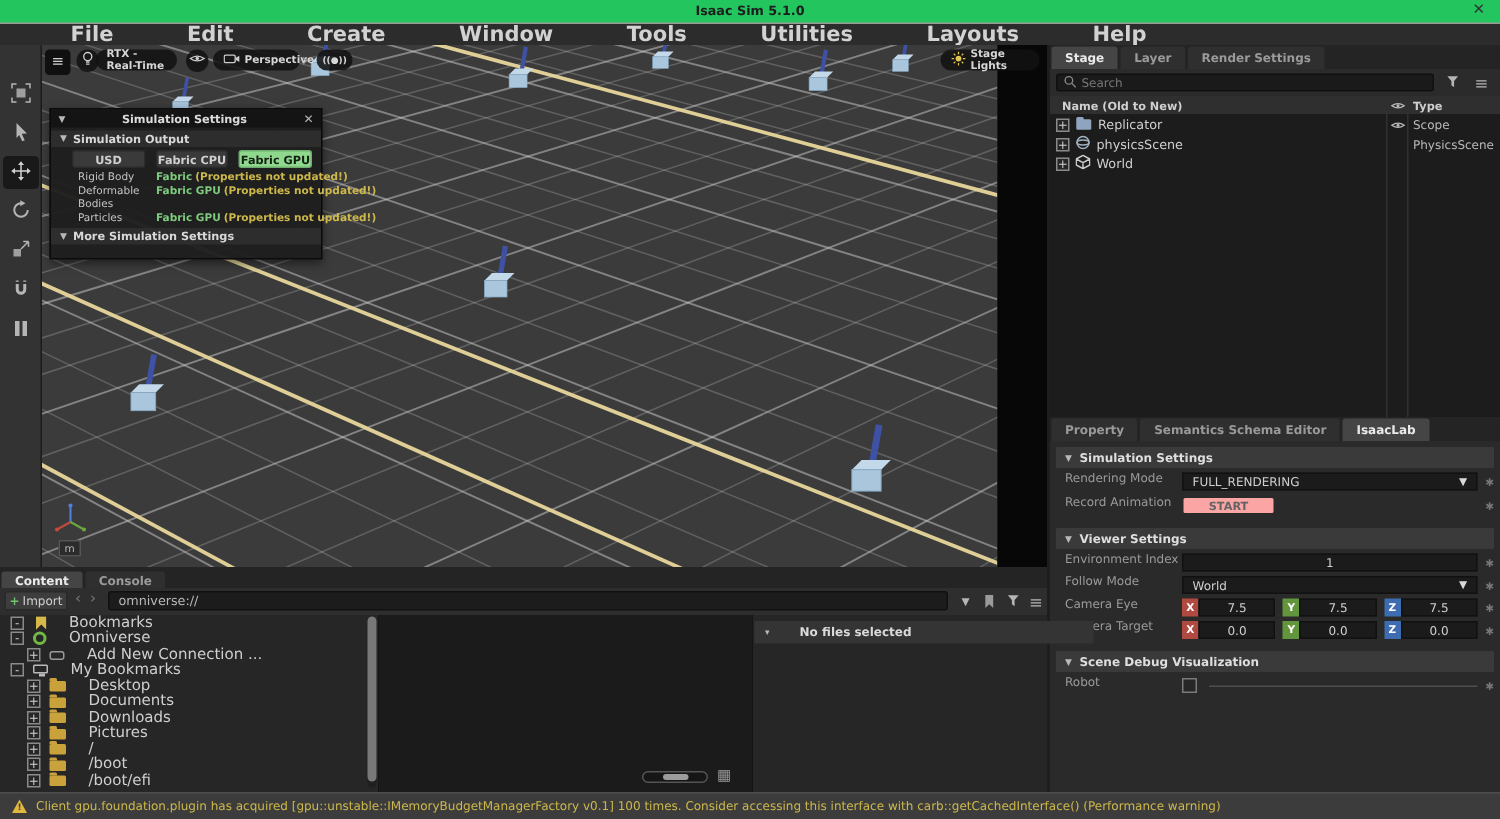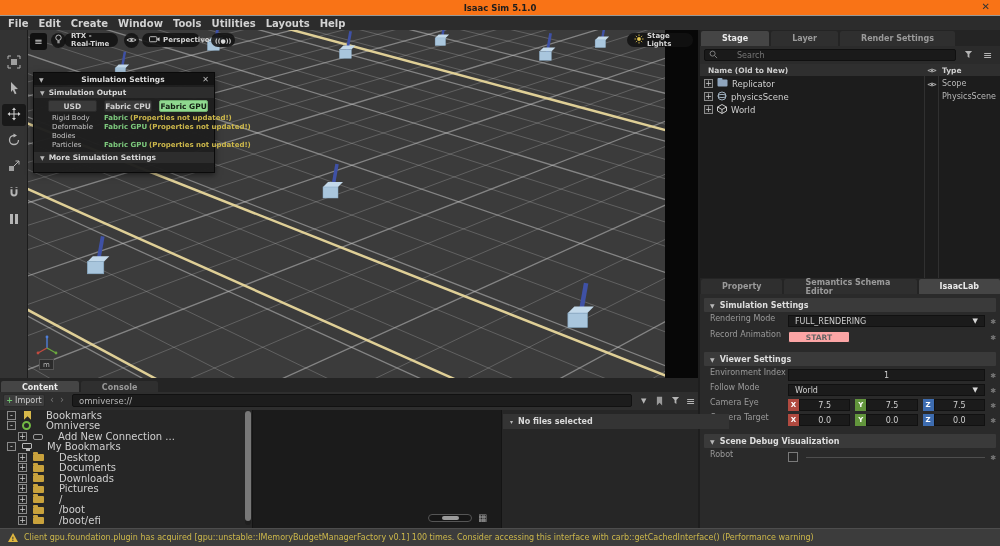--- a/index.html
+++ b/index.html
@@ -1,30 +1,30 @@
 <!DOCTYPE html>
 <html><head>
 <meta charset="utf-8">
 <style>
   * { margin:0; padding:0; box-sizing:border-box; }
   html,body { width:1000px; height:546px; overflow:hidden; background:#1e1e1e;
     font-family:"DejaVu Sans", sans-serif; font-size:9px; color:#c8c8c8; }
 
   
   #titlebar { position:absolute; left:0; top:0; width:1000px; height:16px;
-    background:#f97316; border-bottom:1px solid #9a9a96; display:flex;
+    background:#22c55e; border-bottom:1px solid #9a9a96; display:flex;
     align-items:center; justify-content:center; }
   #titlebar .title { font-size:8.5px; font-weight:600; color:#1d1d1d; }
   #titlebar .close { position:absolute; right:10px; top:1px; color:#333;
     font-size:10px; cursor:default; }
 
   
   #menubar { position:absolute; left:0; top:16px; width:1000px; height:14px;
     background:#2c2c2c; display:flex; align-items:center; padding-left:3px; }
-  #menubar .mi { font-size:10px; font-weight:600; color:#d2d2d2; padding:0 5px; }
+  #menubar .mi { font-size:14px; font-weight:600; color:#d2d2d2; padding:0 5px;margin-left:39px; }
 
   
   #lefttoolbar { position:absolute; left:0; top:30px; width:28px; height:348px;
     background:#333333; border-right:1px solid #1c1c1c; display:flex;
     flex-direction:column; align-items:center; padding-top:22px; gap:4px; }
   .tool-btn { width:24px; height:22px; display:flex; align-items:center;
     justify-content:center; border-radius:3px; }
   .tool-btn.active { background:#191919; }
   .pause-glyph { width:8px; height:10px; border-left:3px solid #b5b5b5;
     border-right:3px solid #b5b5b5; }
@@ -72,30 +72,30 @@
   #gizmo { position:absolute; left:34px; top:334px; }
   #gizmo .unit { margin-left:5px; margin-top:1px; width:15px; height:11px; background:#2b2b2b;
     border:1px solid #555; color:#b5b5b5; font-size:7px; display:flex;
     align-items:center; justify-content:center; }
 
   
   #rightpanel { position:absolute; left:700px; top:30px; width:300px; height:498px;
     background:#2a2a2a; }
   .tabbar { position:absolute; left:0; width:100%; height:16px; background:#242424;
     display:flex; align-items:flex-end; gap:2px; padding-left:1px; }
-  .tab { height:15px; display:flex; align-items:center; padding:0 21px;
+  .tab { height:15px; display:flex; align-items:center; padding:0 9px;
     background:#2f2f2f; color:#9a9a9a; font-size:8px; font-weight:600;
     border-radius:2px 2px 0 0; }
   .tab.active { background:#454545; color:#eaeaea; }
 
   #stage-search-row { position:absolute; left:0; top:16px; width:100%; height:18px;
     background:#2b2b2b; }
   .searchfield { position:absolute; left:4px; top:3px; width:252px; height:12px;
     background:#1a1a1a; border:1px solid #101010; border-radius:2px;
-    display:flex; gap:19px; padding:0 4px; }
+    display:flex; gap:3px; padding:0 4px; }
   .searchfield input { background:transparent; border:none; outline:none; color:#bbb;
     font-family:"DejaVu Sans",sans-serif; font-size:8px; width:100%; }
   .searchfield input::placeholder { color:#777; }
   .iconbtn { color:#b5b5b5; font-size:9px; display:flex; align-items:center; }
 
   #stage-tree { position:absolute; left:0; top:34px; width:100%; height:214px;
     background:#1c1c1c; }
   #stage-tree .colsep { position:absolute; top:0; bottom:0; width:1px; background:#303030; }
   .colhead { position:absolute; left:0; top:0; width:100%; height:12px; background:#2f2f2f;
     font-size:7.5px; font-weight:700; color:#cfcfcf; }
@@ -172,21 +172,21 @@
     border-radius:2px; margin-top:1px; }
   #file-pane { position:absolute; left:253px; top:0; width:248px; height:118px; background:#1b1b1b; }
   .vsep { position:absolute; top:0; width:1px; height:118px; background:#141414; }
   .zoomslider { position:absolute; left:175px; top:104px; width:44px; height:8px;
     background:#161616; border:1px solid #555; border-radius:4px; }
   .zoomslider .handle { position:absolute; left:13px; top:1px; width:17px; height:4px;
     background:#9c9c9c; border-radius:2px; }
   .gridviewbtn { position:absolute; left:225px; top:102px; color:#9a9a9a; font-size:10px; }
   #info-pane { position:absolute; left:502px; top:0; width:196px; height:118px; background:#262626; }
   #info-pane .ihead { position:absolute; left:1px; top:4px; width:226px; height:15px;
-    background:#343434; display:flex; align-items:center; gap:5px; padding:0 7px;
+    background:#343434; display:flex; align-items:center; gap:20px; padding:0 7px;
     font-size:8px; font-weight:700; color:#dadada; }
   #info-rows { position:absolute; left:1px; top:20px; width:194px; background:#2e2e2e;
     border-top:1px dotted #4a4a4a; border-bottom:1px dotted #4a4a4a; padding:2px 0; }
   .irow { display:flex; height:11px; align-items:center; padding:0 6px; }
   .irow .ilbl { color:#9a9a9a; font-size:7.5px; }
   .irow .ival { margin-left:auto; color:#bcbcbc; font-size:7.5px; }
 
   
   #statusbar { position:absolute; left:0; top:528px; width:1000px; height:18px;
     background:#3c3c3c; border-top:1px solid #4d4d4d; display:flex; align-items:center;

